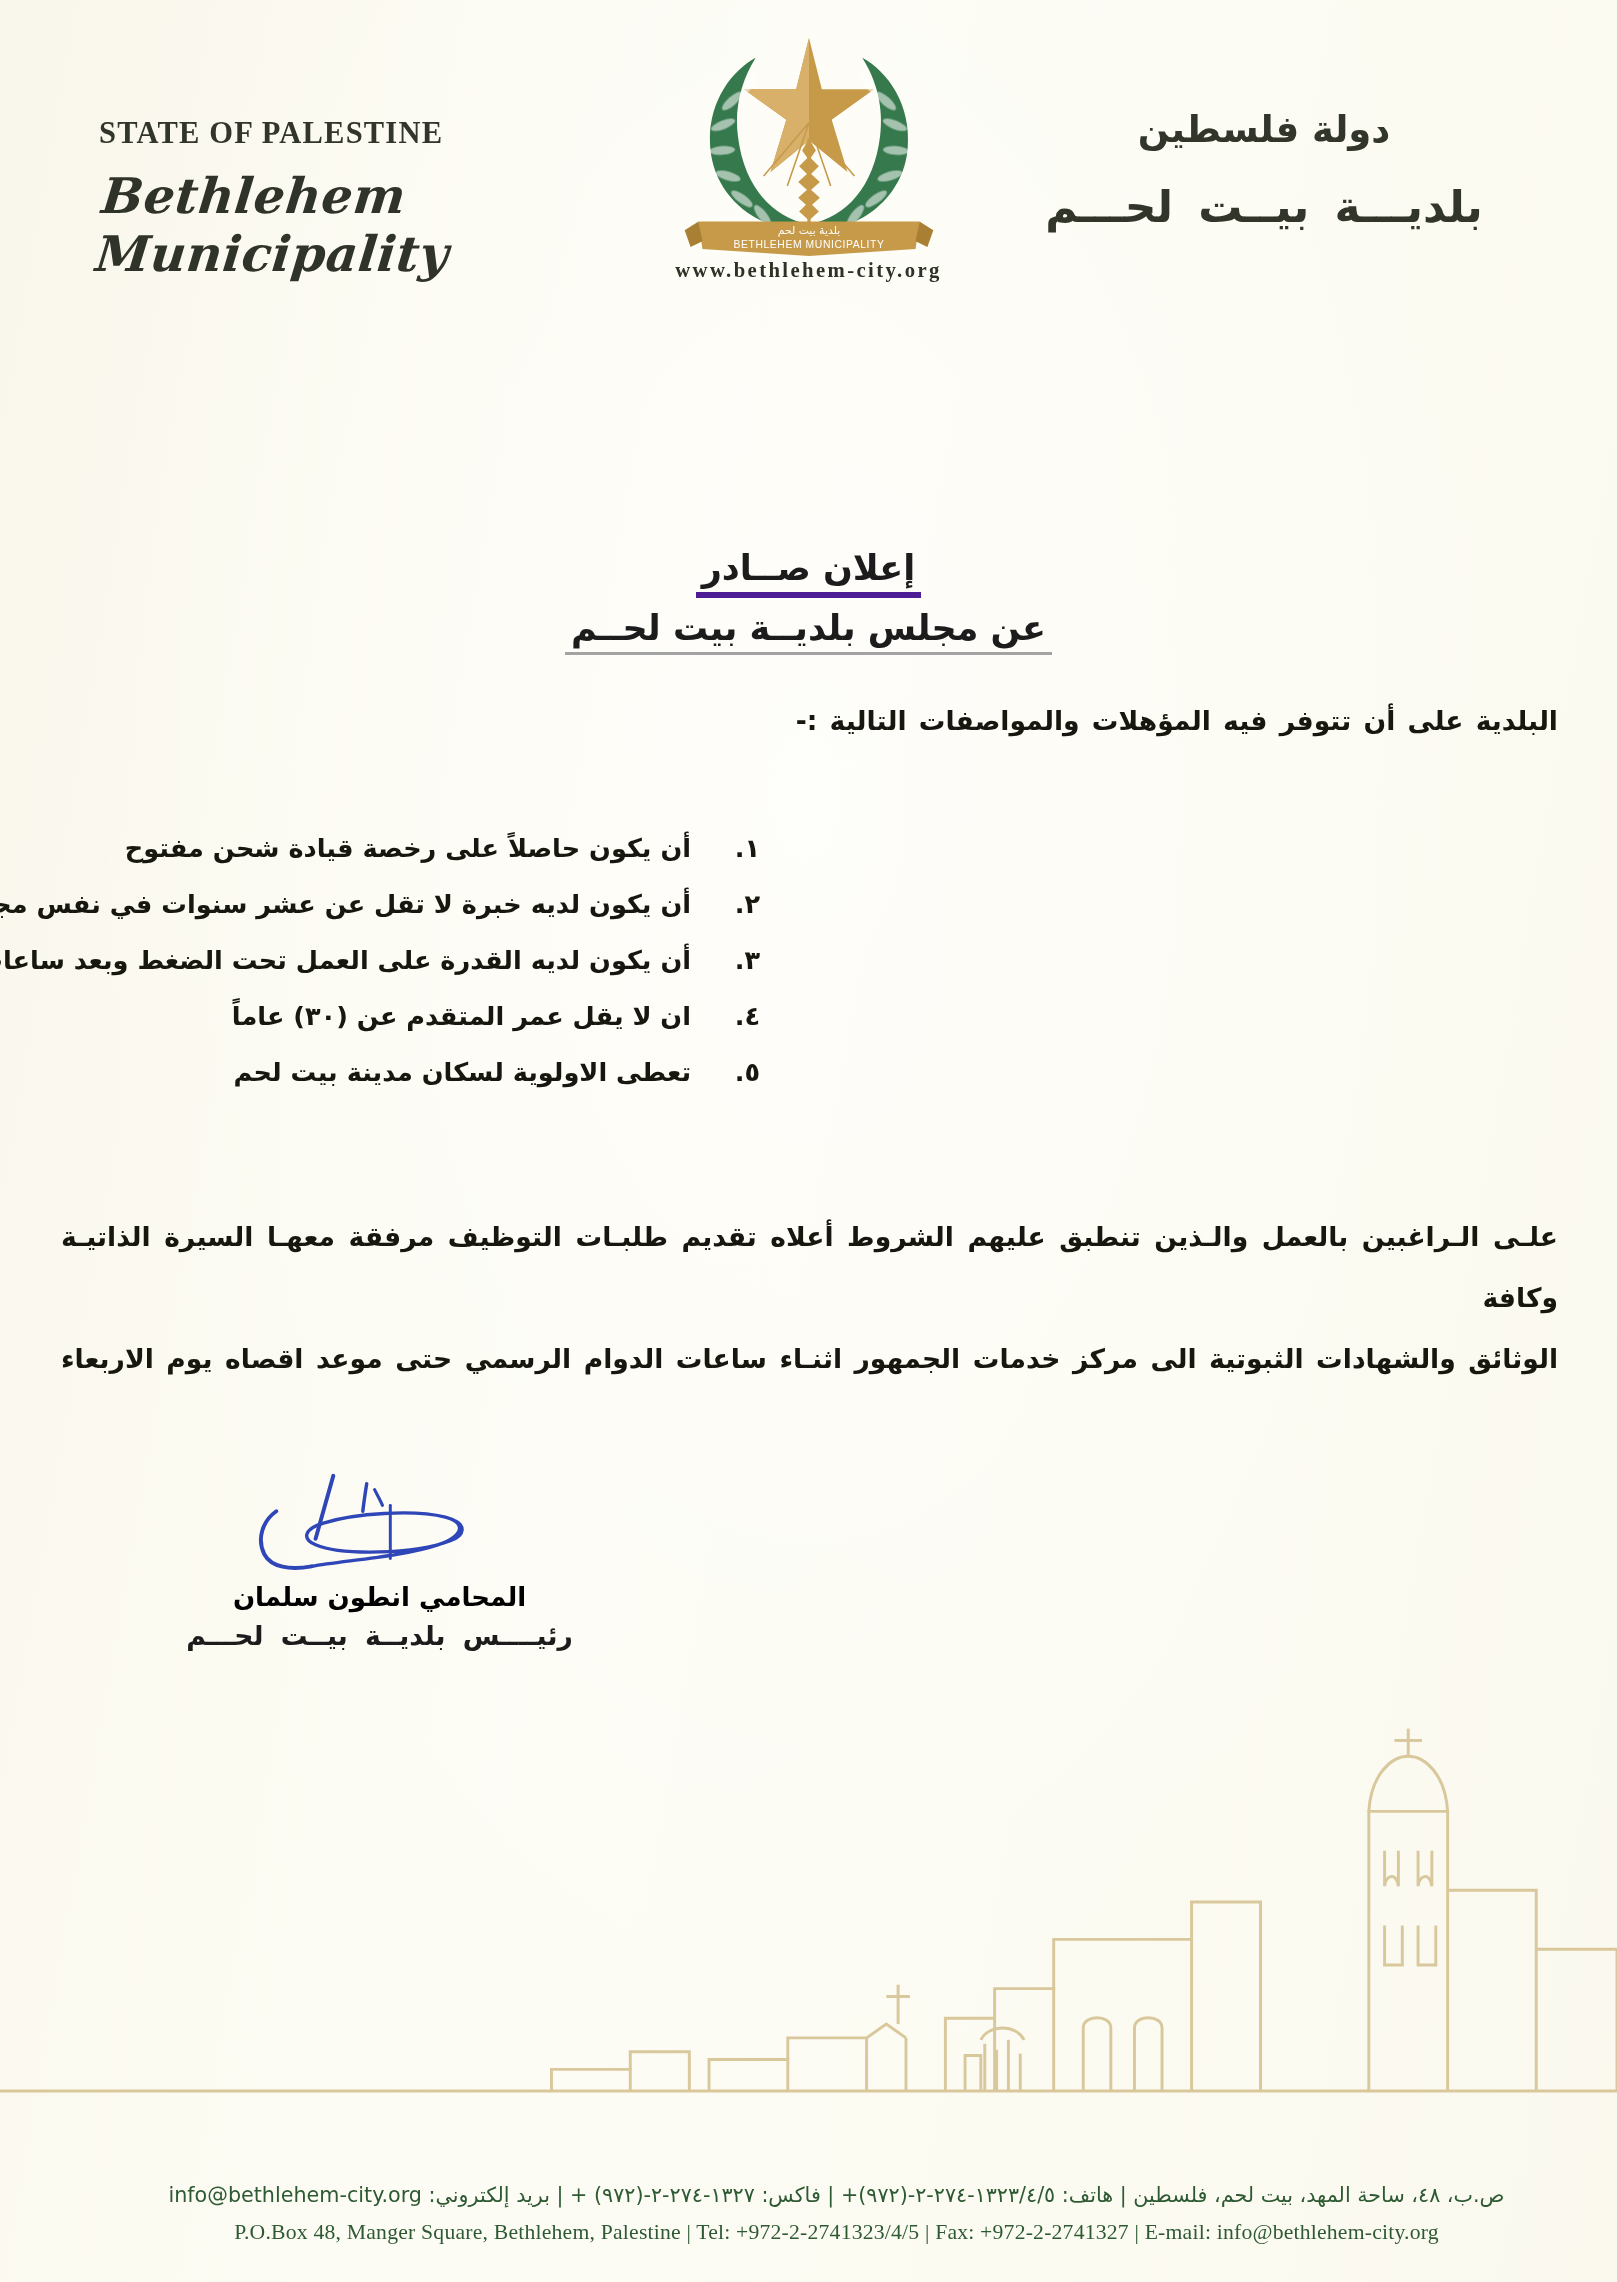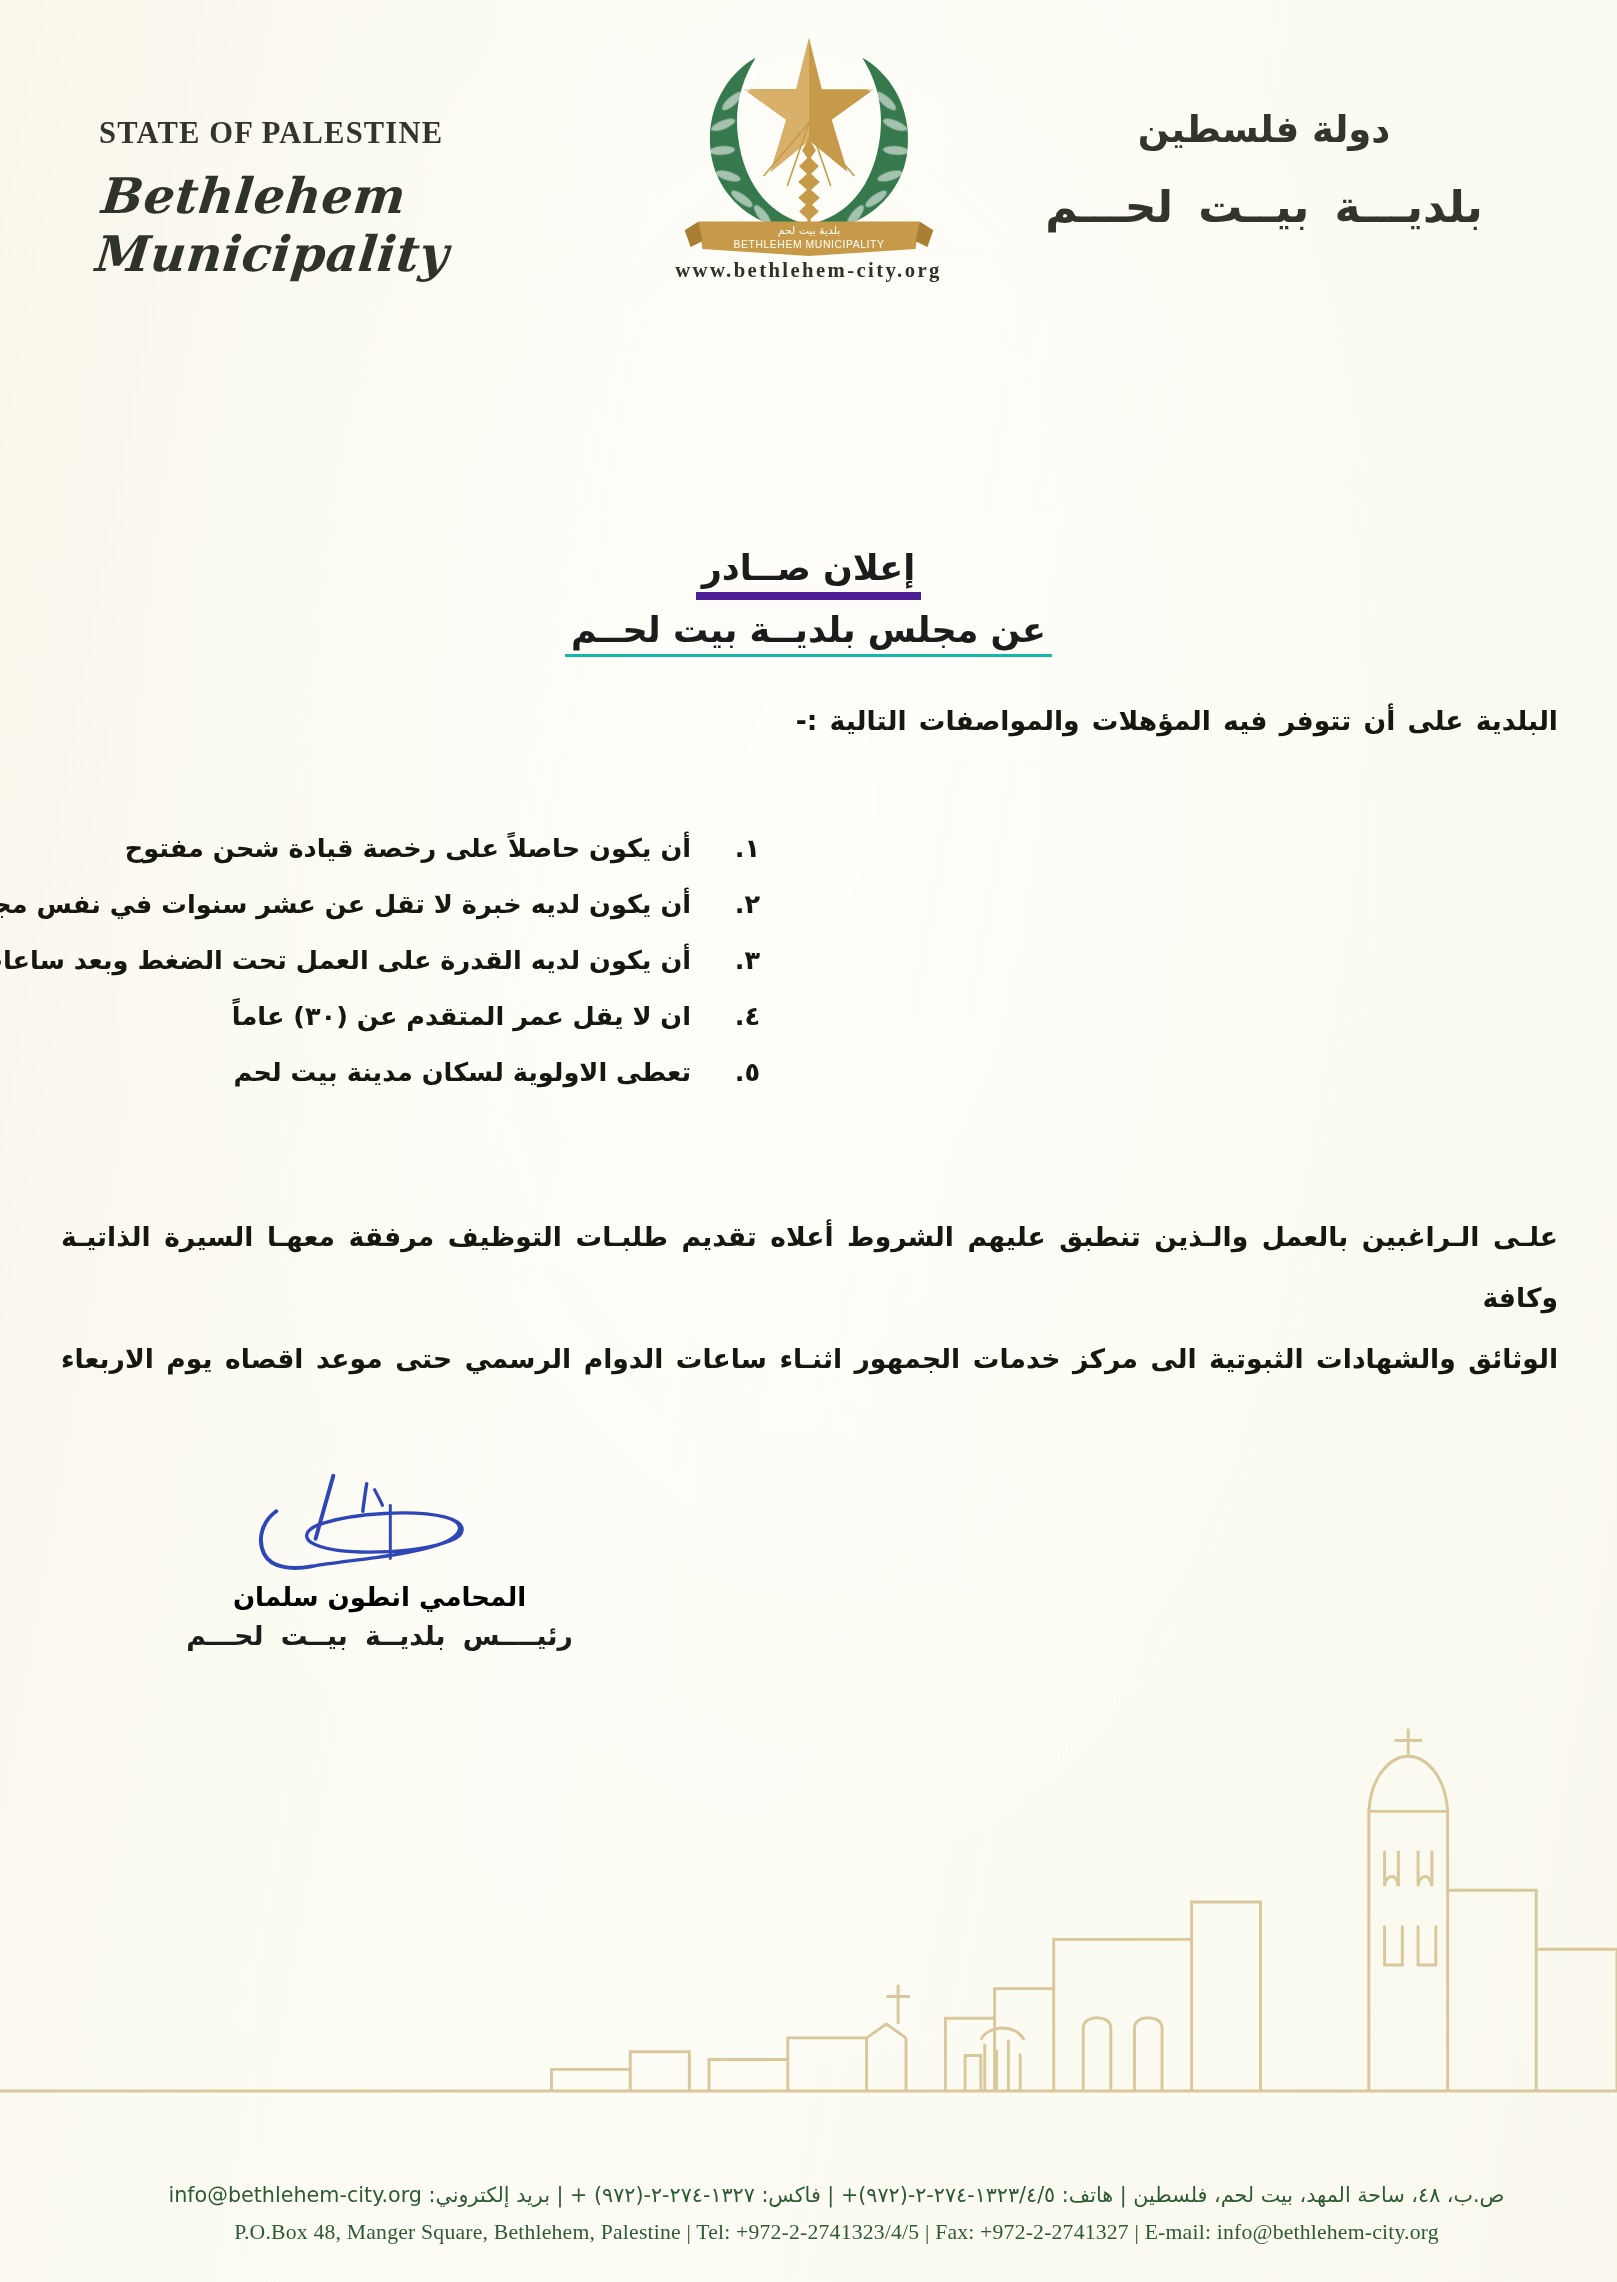--- a/index.html
+++ b/index.html
@@ -114,32 +114,32 @@
     text-align: center;
     direction: rtl;
   }
   .title-line1 {
     font-family: "DejaVu Sans", sans-serif;
     font-weight: bold;
     font-size: 35px;
     color: #1c1c1c;
     letter-spacing: 1px;
     display: inline-block;
-    border-bottom: 8px solid #4c1d95;
+    border-bottom: 6px solid #4c1d95;
     padding: 0 5.9px 3.9px 5.9px;
   }
   .title-line2-wrap { margin-top: 9.9px; }
   .title-line2 {
     font-family: "DejaVu Sans", sans-serif;
     font-weight: bold;
     font-size: 35px;
     color: #1c1c1c;
     letter-spacing: 2px;
     display: inline-block;
-    border-bottom: 3px solid #14b8a6;
+    border-bottom: 3px solid #a3a3a3;
     padding: 0 5.9px 3.9px 5.9px;
   }
 
   
   .body-area {
     position: absolute;
     top: 690px;
     left: 61px;
     width: 1497px;
     direction: rtl;

